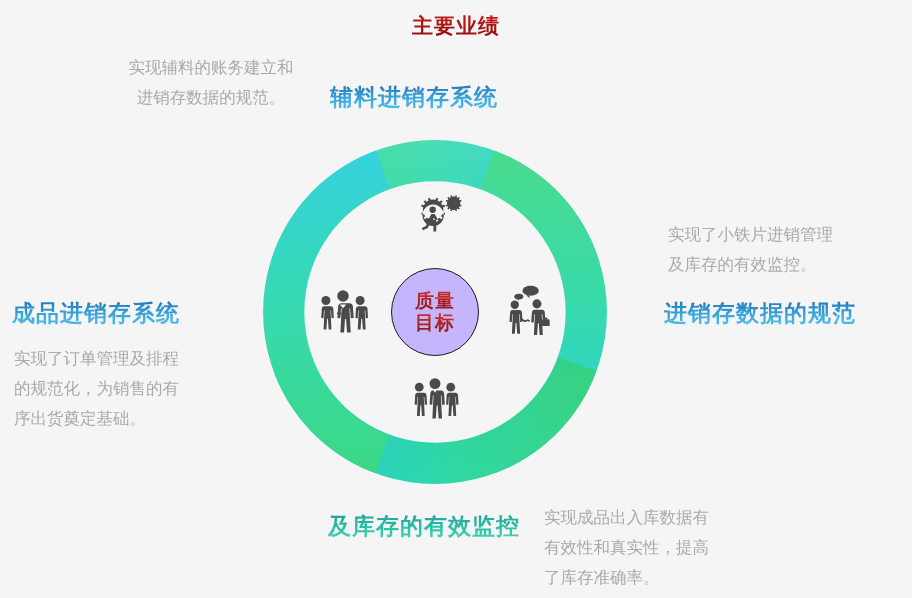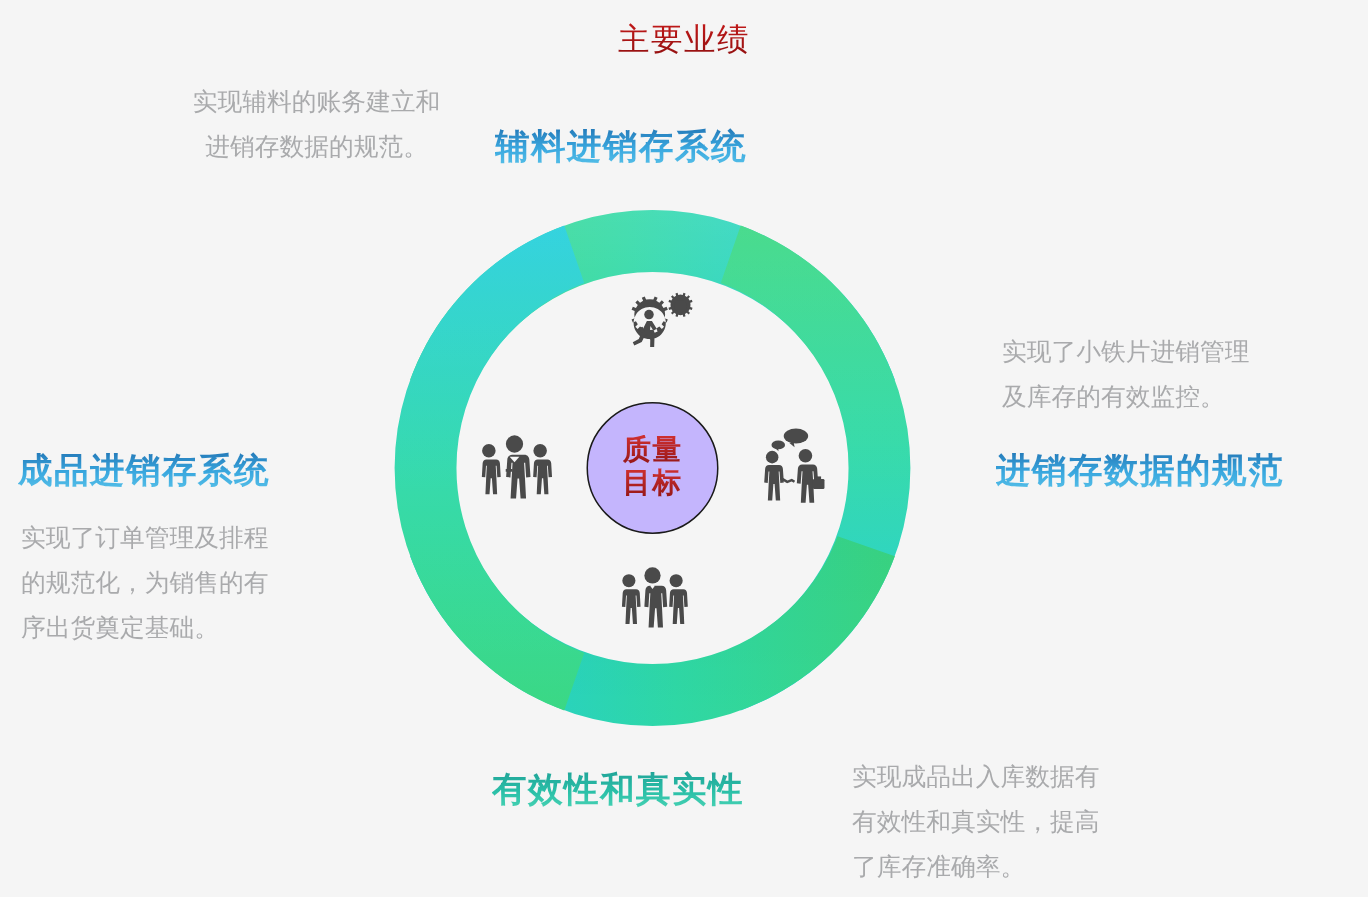--- a/index.html
+++ b/index.html
@@ -23,21 +23,21 @@
   }
 
   
   #main-title {
     position: absolute;
     left: 0;
     top: 12px;
     width: 912px;
     text-align: center;
     font-size: 21px;
-    font-weight: normal;
+    font-weight: bold;
     letter-spacing: 1px;
     color: #b11313;
     background: linear-gradient(180deg, #c81a1a 0%, #8d0f0f 100%);
     -webkit-background-clip: text;
     background-clip: text;
     -webkit-text-fill-color: transparent;
   }
 
   
   .q-heading {
@@ -72,21 +72,21 @@
     position: absolute;
     font-size: 16.5px;
     line-height: 30px;
     color: #a9aaac;
     font-family: "Liberation Serif", "DejaVu Serif", serif;
     white-space: pre-line;
   }
   #desc-top    { left: 86px;  top: 53px;  width: 250px; text-align: center; }
   #desc-right  { left: 668px; top: 220px; width: 244px; text-align: left; }
   #desc-left   { left: 14px;  top: 344px; width: 216px; text-align: left; }
-  #desc-bottom { left: 544px; top: 503px; width: 230px; text-align: left; margin-left: 24px; }
+  #desc-bottom { left: 544px; top: 503px; width: 230px; text-align: left; }
 
   
   #diagram {
     position: absolute;
     left: 255px;
     top: 132px;
     width: 360px;
     height: 360px;
   }
   #diagram svg { display: block; }
@@ -148,21 +148,21 @@
 序出货奠定基础。</div>
   <div class="q-desc" id="desc-right">实现了小铁片进销管理
 及库存的有效监控。</div>
   <div class="q-desc" id="desc-bottom">实现成品出入库数据有
 有效性和真实性，提高
 了库存准确率。</div>
 
   <div class="q-heading blue" id="heading-top">辅料进销存系统</div>
   <div class="q-heading blue" id="heading-right">进销存数据的规范</div>
   <div class="q-heading blue" id="heading-left">成品进销存系统</div>
-  <div class="q-heading teal" id="heading-bottom">有效性和真实性</div>
+  <div class="q-heading teal" id="heading-bottom">及库存的有效监控</div>
 
   <div id="diagram">
 
     <svg width="360" height="360" viewBox="0 0 360 360">
       <defs>
         <linearGradient id="gTop" x1="0" y1="0" x2="1" y2="0">
           <stop offset="0%" stop-color="#3ad884"></stop>
           <stop offset="45%" stop-color="#2fd9a6"></stop>
           <stop offset="100%" stop-color="#23cfdc"></stop>
         </linearGradient>

